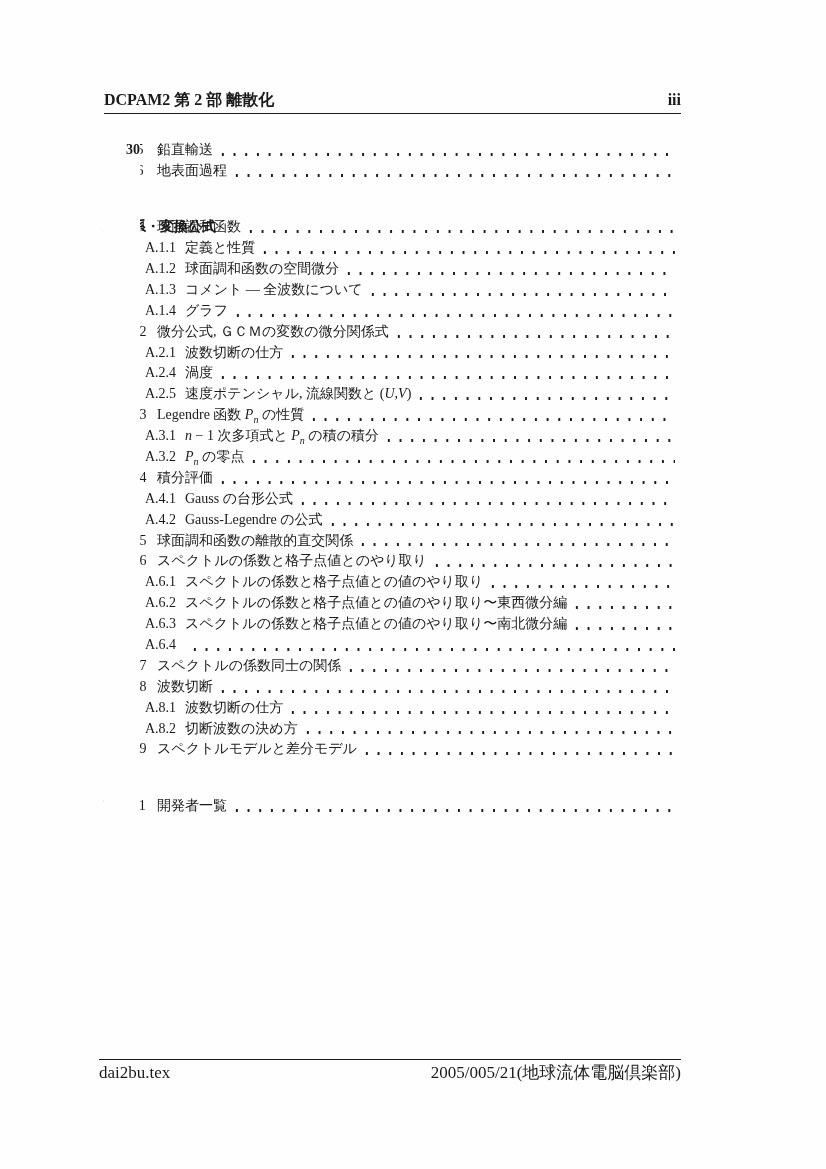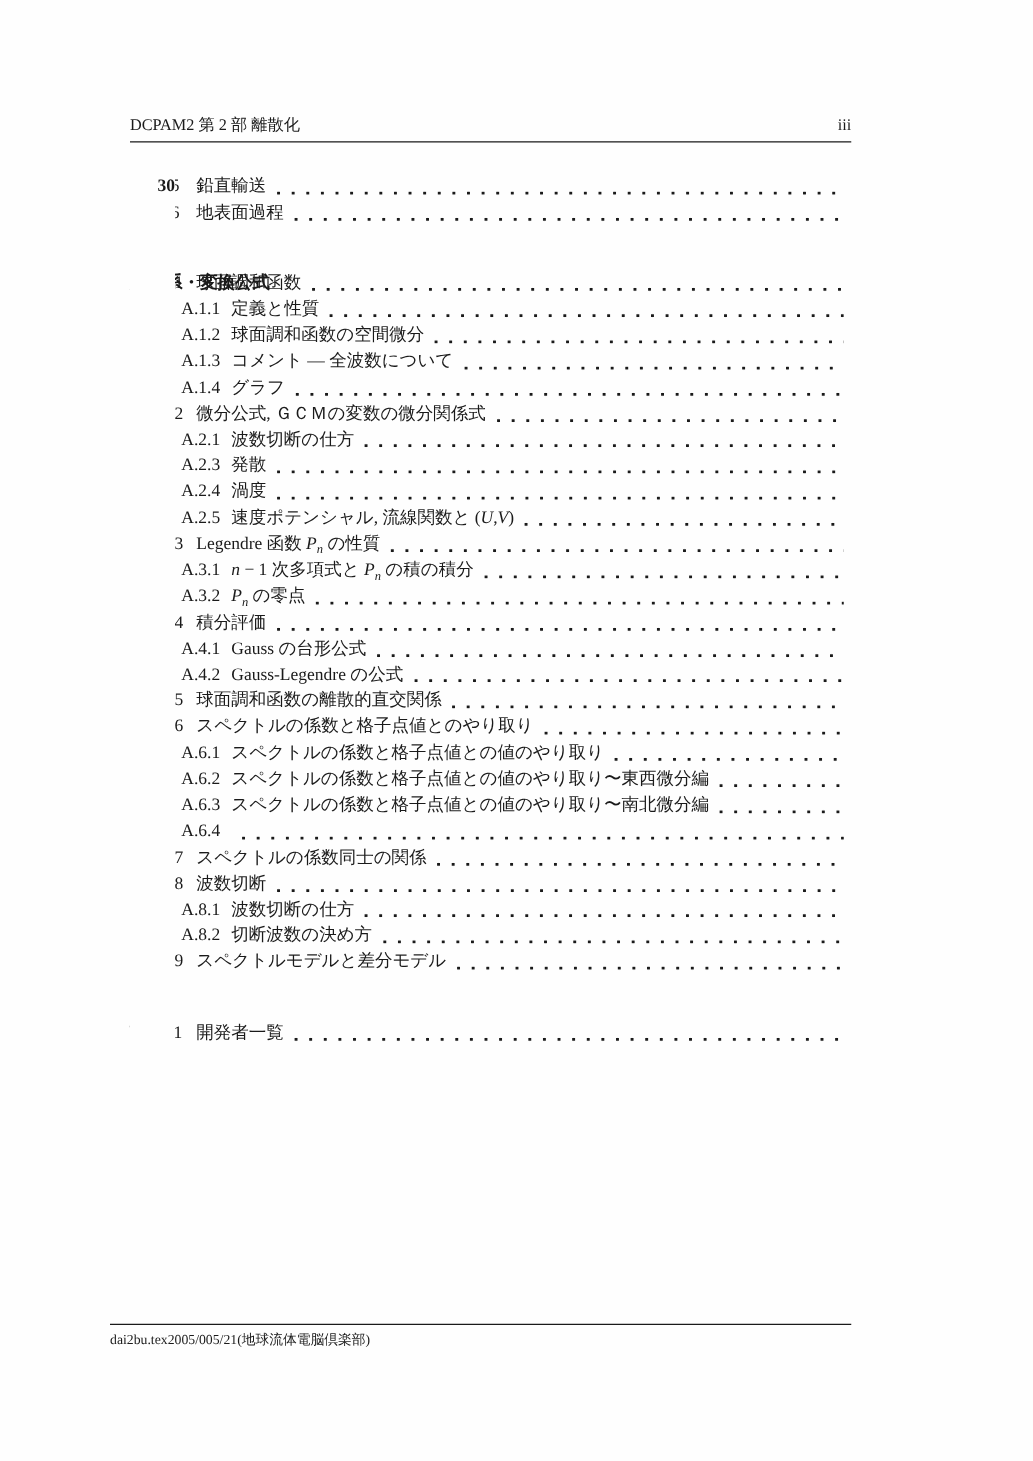--- a/index.html
+++ b/index.html
@@ -22,22 +22,22 @@
   }
   
   .header {
     position: absolute;
     left: 104px;
     right: 145px;
     top: 92px;
     display: flex;
     justify-content: space-between;
     align-items: baseline;
-    font-weight: normal;
-    font-size: 13px;
+    font-weight: bold;
+    font-size: 16px;
     line-height: 16px;
     border-bottom: 1.3px solid #1a1a1a;
     padding-bottom: 5px;
   }
   
   .toc {
     position: absolute;
     left: 104px;
     right: 145px;
     top: 140px;
@@ -75,28 +75,29 @@
   .level-chapter .leader { background: none; }
   .level-section { padding-left: 22px; }
   .level-section .num { width: 31px; }
   .level-subsection { padding-left: 41px; }
   .level-subsection .num { width: 40px; }
   .toc i { font-style: italic; }
   .toc sub { font-size: 10px; line-height: 0; }
   
   .footer {
     position: absolute;
-    left: 88px;
+    left: 99px;
     right: 145px;
     top: 1059px;
     border-top: 1.2px solid #1a1a1a;
     padding-top: 5px;
     display: flex;
+    justify-content: space-between;
     align-items: baseline;
-    font-size: 11px;
+    font-size: 17px;
     line-height: 15px;
   }
 </style>
 </head>
 <body>
 
 <div class="page">
 
   <div class="header">
     <span>DCPAM2 第 2 部 離散化</span>
@@ -158,26 +159,20 @@
         <span class="leader"></span>
         <span class="page">7</span>
       </div>
       <div class="toc-row level-subsection">
         <span class="num">A.2.1</span>
         <span class="title">波数切断の仕方</span>
         <span class="leader"></span>
         <span class="page">7</span>
       </div>
       <div class="toc-row level-subsection">
-        <span class="num">A.2.3</span>
-        <span class="title">発散</span>
-        <span class="leader"></span>
-        <span class="page">8</span>
-      </div>
-      <div class="toc-row level-subsection">
         <span class="num">A.2.4</span>
         <span class="title">渦度</span>
         <span class="leader"></span>
         <span class="page">8</span>
       </div>
       <div class="toc-row level-subsection">
         <span class="num">A.2.5</span>
         <span class="title">速度ポテンシャル, 流線関数と (<i>U</i>,<i>V</i>)</span>
         <span class="leader"></span>
         <span class="page">8</span>

